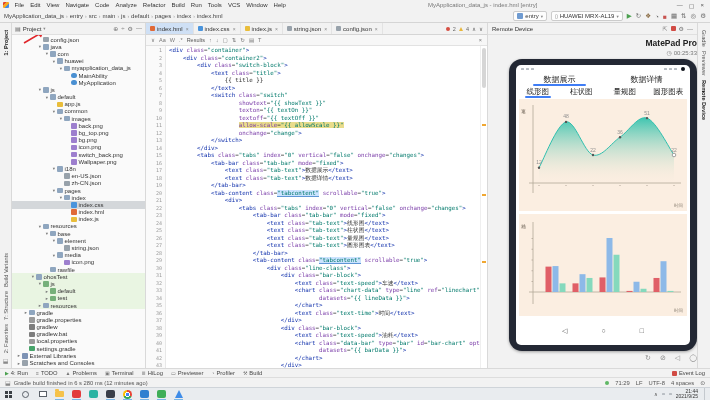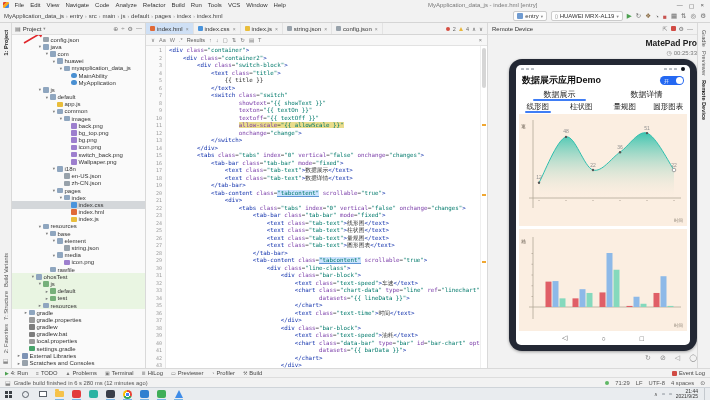--- a/index.html
+++ b/index.html
@@ -653,27 +653,20 @@
             <div class="scr-status">
               <span class="sdot"></span>
                 <span class="sdot"></span>
                 <span class="sdot"></span>
               <span style="margin-left:auto"></span>
               <span class="sdot"></span>
                 <span class="sdot"></span>
                 <span class="sdot"></span>
               <span class="cam"></span>
             </div>
-            <div class="scr-title">
-              <span class="app-title">数据展示应用Demo</span>
-              <span class="toggle">
-                <span class="tg-label">开</span>
-                <span class="knob"></span>
-              </span>
-            </div>
             <div class="scr-tabs" id="main-tabs">
                 <div class="stab">
                   <span>数据展示</span>
                   <span class="uline"></span>
                 </div>
                 <div class="stab">
                   <span>数据详情</span>
                 </div>
               </div>
             <div class="scr-subtabs" id="sub-tabs">

